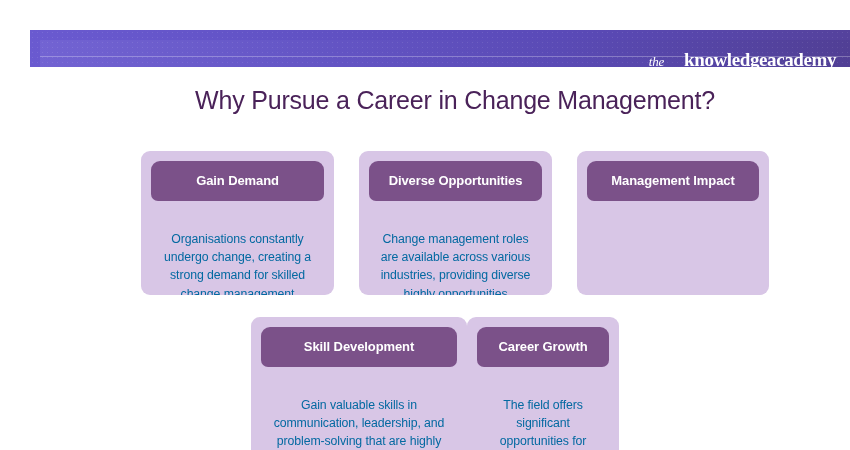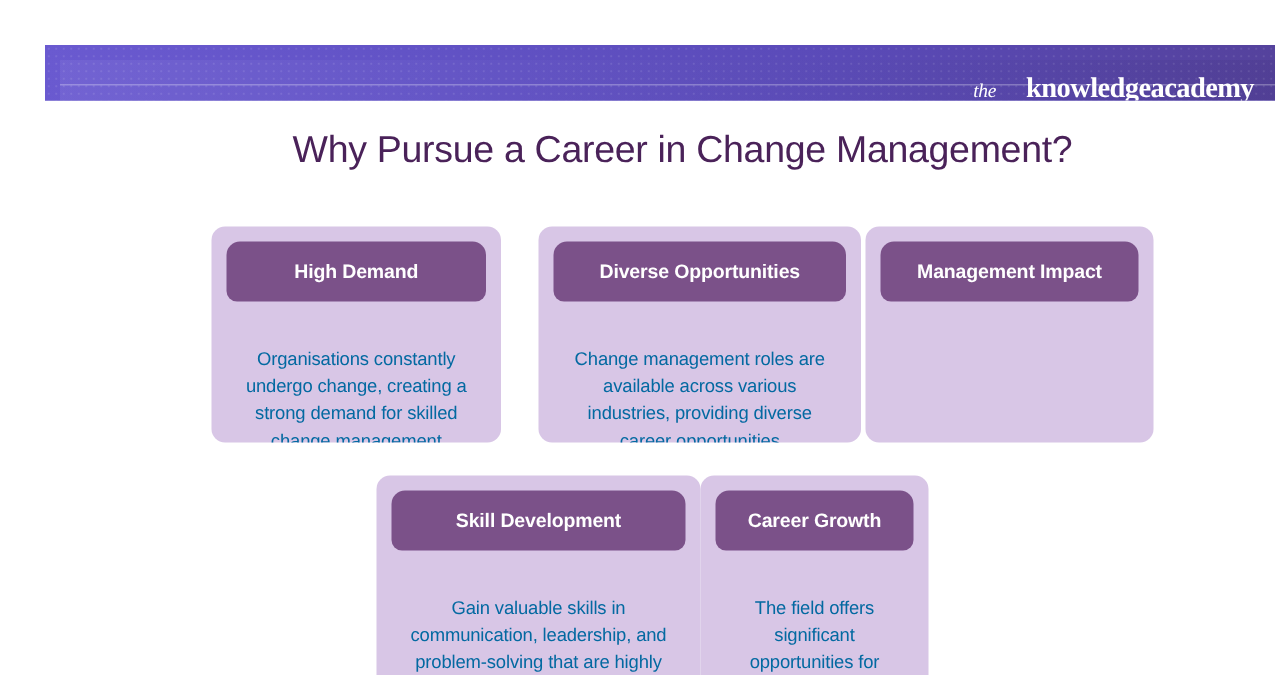--- a/index.html
+++ b/index.html
@@ -113,48 +113,48 @@
     padding: 9px 11px 12px 11px;
     font-size: 12.3px;
     line-height: 1.48;
     color: #0369a1;
     text-align: center;
     letter-spacing: -0.1px;
   }
 
   
   #card-0 { left: 111px; top: 121px; width: 193px; height: 144px; }
-  #card-1 { left: 329px; top: 121px; width: 215px; height: 144px; }
+  #card-1 { left: 329px; top: 121px; width: 193px; height: 144px; }
   #card-2 { left: 547px; top: 121px; width: 192px; height: 144px; }
 
   
   #card-3 { left: 221px; top: 287px; width: 216px; height: 144px; }
   #card-4 { left: 437px; top: 287px; width: 152px; height: 144px; }
 </style>
 </head>
 <body>
 
 <div class="banner">
   <div class="banner-sheen"></div>
   <div class="logo">
     <span class="logo-the">the</span><span class="logo-main">knowledgeacademy</span>
   </div>
   <div class="banner-underline"></div>
 </div>
 
 <h1 class="page-title">Why Pursue a Career in Change Management?</h1>
 
 <div class="card" id="card-0">
-  <div class="card-header">High Demand</div>
+  <div class="card-header">Gain Demand</div>
   <div class="card-body">Organisations constantly undergo change, creating a strong demand for skilled change management professionals</div>
 </div>
 
 <div class="card" id="card-1">
   <div class="card-header">Diverse Opportunities</div>
-  <div class="card-body">Change management roles are available across various industries, providing diverse career opportunities</div>
+  <div class="card-body">Change management roles are available across various industries, providing diverse highly opportunities</div>
 </div>
 
 <div class="card" id="card-2">
   <div class="card-header">Management Impact</div>
 </div>
 
 <div class="card" id="card-3">
   <div class="card-header">Skill Development</div>
   <div class="card-body">Gain valuable skills in communication, leadership, and problem-solving that are highly transferable</div>
 </div>

